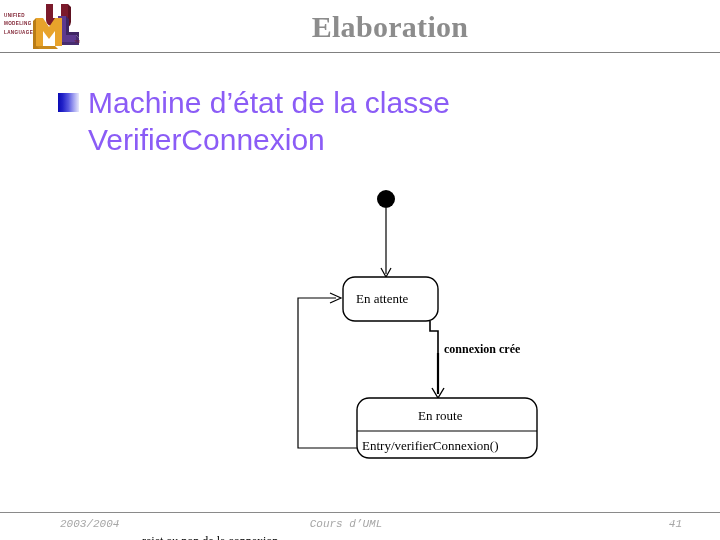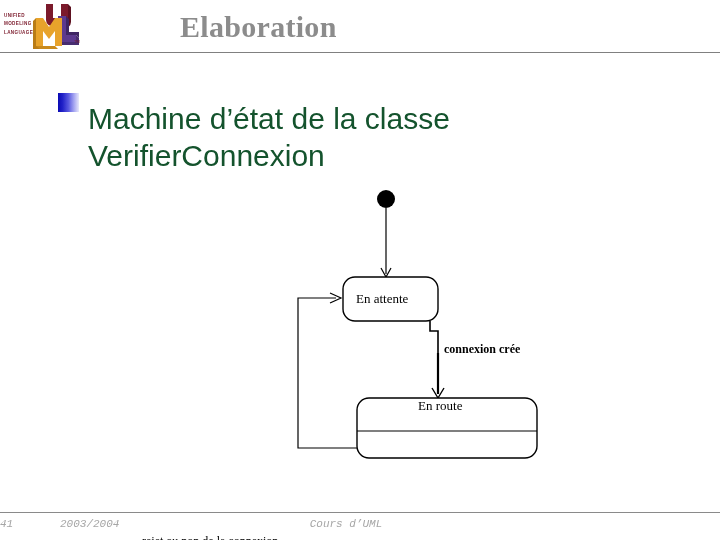--- a/index.html
+++ b/index.html
@@ -11,21 +11,21 @@
     overflow:hidden;
   }
 
   
   #slide-header-rule{
     position:absolute; left:0; top:52px; width:720px; height:1px;
     background:#808080;
   }
   #slide-title{
     position:absolute; left:180px; top:10px; width:420px;
-    text-align:left;
+    text-align:center;
     font-family:"Liberation Serif", serif;
     font-size:30px; font-weight:bold;
     color:#8c8c8c;
     letter-spacing:0.3px;
     white-space:nowrap;
   }
 
   
   #uml-logo{
     position:absolute; left:2px; top:2px; width:82px; height:50px;
@@ -46,57 +46,57 @@
 
   
   #bullet-block{
     position:absolute; left:58px; top:84px; width:520px;
   }
   #bullet-marker{
     position:absolute; left:0px; top:9px; width:21px; height:19px;
     background:linear-gradient(to right,#0a0ab4 0%,#2222c8 22%,#5a5ae0 50%,#a0a0f0 74%,#e8e8fb 100%);
   }
   #bullet-text{
-    position:absolute; left:30px; top:16px; width:480px;
+    position:absolute; left:30px; top:0px; width:480px;
     font-family:"Liberation Sans", sans-serif;
     font-size:30px; font-weight:normal;
-    color:#14532d; line-height:37px;
+    color:#8b5cf6; line-height:37px;
   }
 
   
   #state-diagram{
     position:absolute; left:0px; top:170px; width:720px; height:330px;
   }
   #state-diagram svg{ display:block; }
   .dg-label{
     position:absolute;
     font-family:"Liberation Serif", serif;
     font-size:12px; color:#000000;
     white-space:nowrap;
   }
   #label-en-attente{ left:356px; top:121px; font-size:13px; }
-  #label-en-route  { left:418px; top:228px; font-size:13px; }
+  #label-en-route  { left:418px; top:238px; font-size:13px; }
   #label-entry-action{ left:362px; top:268px; font-size:13px; }
   #label-connexion-cree{ left:444px; top:172px;font-weight:bold; }
   #label-rejet{ left:142px; top:364px; }
 
   
   #footer-rule{
     position:absolute; left:0; top:512px; width:720px; height:1px;
     background:#8a8a8a;
   }
   .footer-txt{
     position:absolute; top:518px;
     font-family:Liberation Mono, monospace;
     font-style:italic; font-size:11px; color:#a6a6a6;
     white-space:nowrap;
   }
   #footer-date{ left:60px; }
   #footer-center{ left:0; width:692px; text-align:center; }
-  #footer-page{ left:0; width:720px; padding-right:38px; }
+  #footer-page{ left:0; width:720px; text-align:right; padding-right:38px; }
 </style>
 </head>
 <body>
 
 <div id="uml-logo">
   <div class="logo-words">
     <div>UNIFIED</div>
     <div>MODELING</div>
     <div>LANGUAGE</div>
   </div>
@@ -146,20 +146,21 @@
 
     <rect x="357" y="228" width="180" height="60" rx="12" ry="12" fill="#ffffff" stroke="#000000" stroke-width="1.4"></rect>
     <line x1="357" y1="261" x2="537" y2="261" stroke="#000000" stroke-width="1.2"></line>
 
     <path d="M357 278 L298 278 L298 128 L336 128" fill="none" stroke="#000000" stroke-width="1.2"></path>
     <path d="M330 123 L341 128 L330 133" fill="none" stroke="#000000" stroke-width="1.2"></path>
   </svg>
 
   <div class="dg-label" id="label-en-attente">En attente</div>
   <div class="dg-label" id="label-en-route">En route</div>
+  <div class="dg-label" id="label-entry-action">Entry/verifierConnexion()</div>
   <div class="dg-label" id="label-connexion-cree">connexion crée</div>
   <div class="dg-label" id="label-rejet">rejet ou non de la connexion</div>
 </div>
 
 <div id="footer-rule"></div>
 <div class="footer-txt" id="footer-date">2003/2004</div>
 <div class="footer-txt" id="footer-center">Cours d’UML</div>
 <div class="footer-txt" id="footer-page">41</div>
 
 </body></html>

